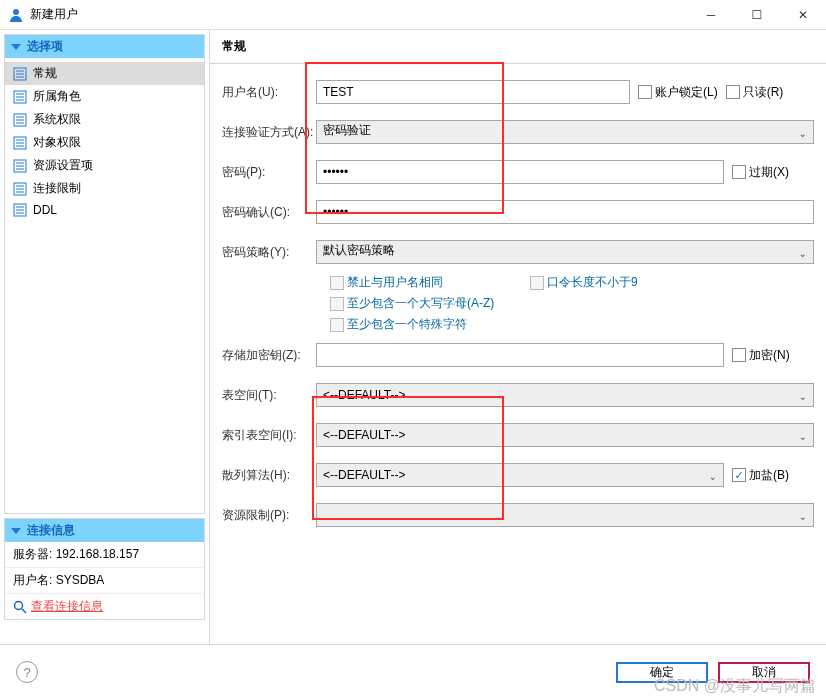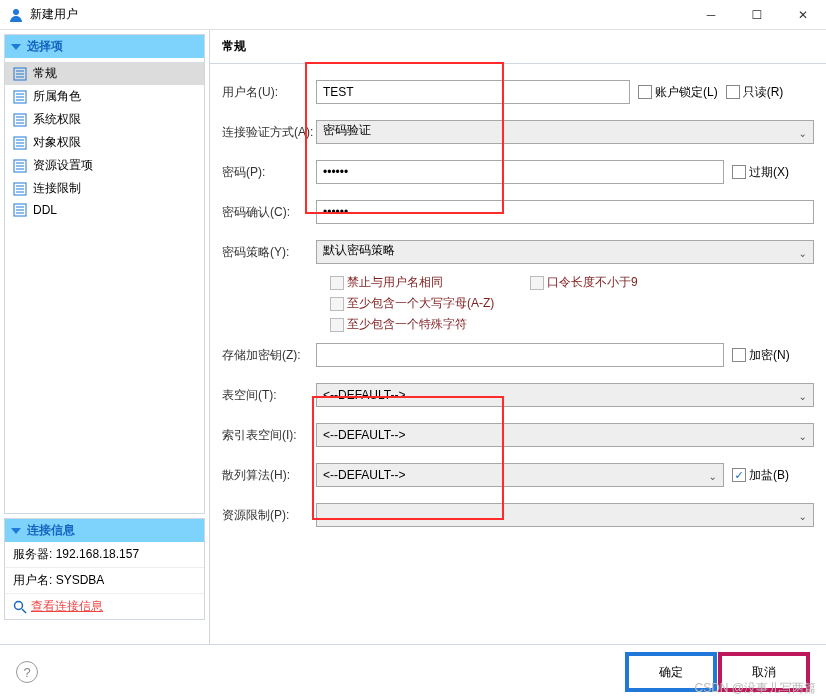--- a/index.html
+++ b/index.html
@@ -33,30 +33,30 @@
 .form-control { flex: 1; }
 .text-input { width: 100%; height: 24px; border: 1px solid #a7a7a7; padding: 0 6px; font-size: 12px; outline: none; }
 .select { width: 100%; height: 24px; border: 1px solid #a7a7a7; background: #eeeeee; padding: 4px 6px; display: flex; align-items: flex-end; justify-content: space-between; cursor: pointer; }
 .select .chev { font-size: 10px; color: #555; }
 .chk-group { display: flex; align-items: center; margin-left: 8px; flex: 0 0 auto; }
 .chk { width: 14px; height: 14px; border: 1px solid #888; margin-right: 3px; display: inline-flex; align-items: center; justify-content: center; background: #fff; }
 .chk.checked::after { content: "✓"; font-size: 11px; color: #1565c0; }
 .chk-label { white-space: nowrap; }
 .policy-checks { padding-left: 108px; }
 .policy-row { display: flex; }
-.policy-col { width: 200px; display: flex; align-items: center; padding: 2px 0; color: #7f1d1d; }
+.policy-col { width: 200px; display: flex; align-items: center; padding: 2px 0; color: #0369a1; }
 .policy-col .chk { border-color: #bbb; background: #f5f5f5; }
 .hint { color: #777; margin-left: 6px; white-space: nowrap; }
 .hl-red { position: absolute; border: 2px solid #ff2a2a; pointer-events: none; }
 .footer { height: 55px; border-top: 1px solid #d0d7de; display: flex; align-items: center; padding: 0 16px; }
 .help-icon { width: 22px; height: 22px; border: 1.5px solid #999; border-radius: 50%; display: flex; align-items: center; justify-content: center; color: #888; font-size: 13px; cursor: pointer; }
 .footer .spacer { flex: 1; }
-.btn { min-width: 92px; height: 40px; border: 4px solid #be185d; background: #fff; margin-left: 1px; cursor: pointer; }
+.btn { min-width: 92px; height: 21px; border: 2px solid #be185d; background: #fff; margin-left: 10px; cursor: pointer; }
 .btn.primary { border-color: #2078d8; }
-.watermark { position: absolute; right: 10px; bottom: 2px; color: #bbb; font-size: 12px; pointer-events: none; }
+.watermark { position: absolute; right: 10px; bottom: 2px; color: #bbb; font-size: 16px; pointer-events: none; }
 </style>
 </head>
 <body>
 
 <div class="titlebar">
   <span class="icon">
       <svg width="16" height="16" viewBox="0 0 16 16">
         <circle cx="8" cy="5" r="3" fill="#2078d8"></circle>
         <path d="M2 15c0-3.3 2.7-6 6-6s6 2.7 6 6" fill="#2078d8"></path>
       </svg>

